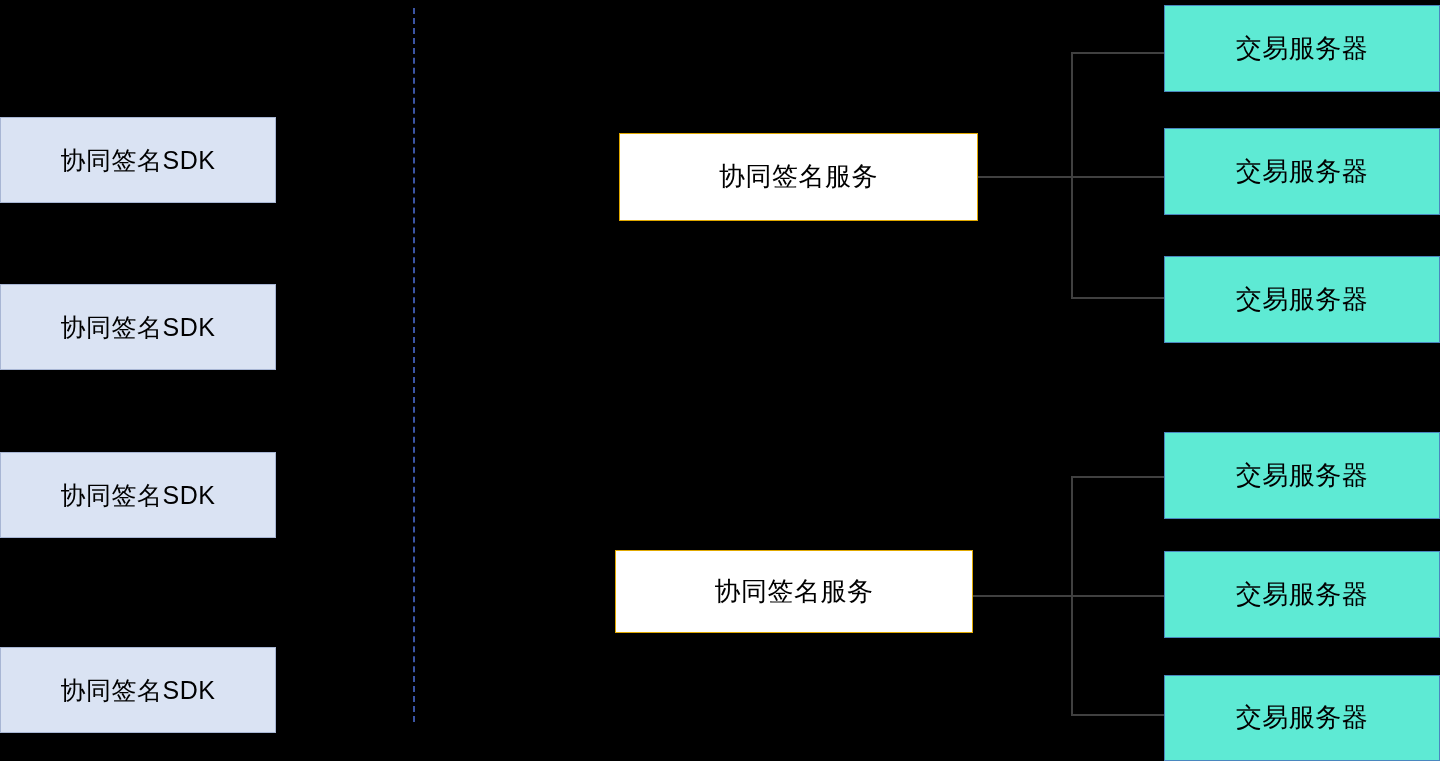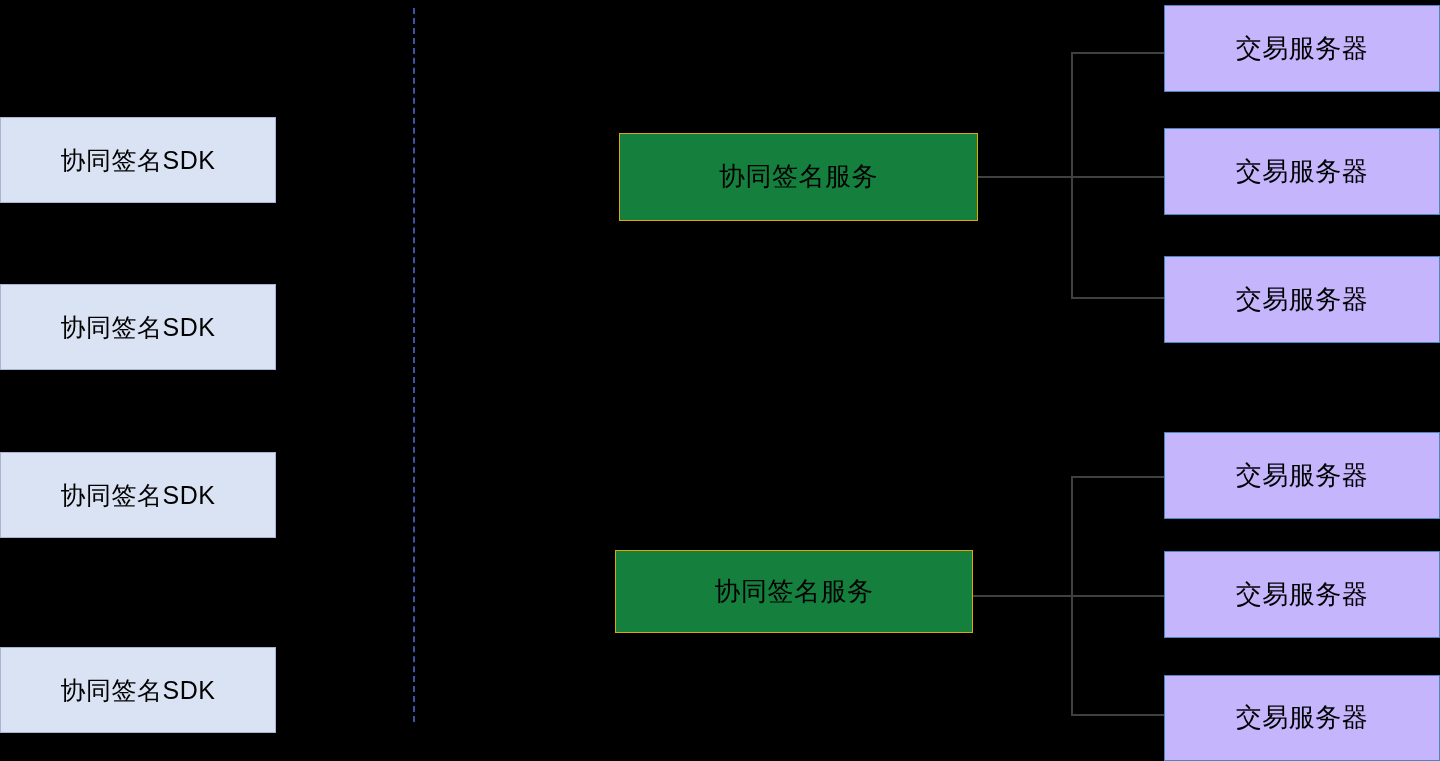--- a/index.html
+++ b/index.html
@@ -31,25 +31,25 @@
     white-space: nowrap;
     user-select: none;
   }
   .node.sdk {
     background: #DAE3F3;
     border: 1px solid #A8B6D4;
     font-size: 25px;
     margin-top: 13px;
   }
   .node.service {
-    background: #15803d;
+    background: #ffffff;
     border: 1px solid #E0A800;
   }
   .node.server {
-    background: #c4b5fd;
+    background: #5eead4;
     border: 1px solid #4A87BF;
   }
   .divider {
     position: absolute;
     border-left: 2px dashed #3B55A4;
     width: 0;
   }
   .conn {
     position: absolute;
     background: #404040;

